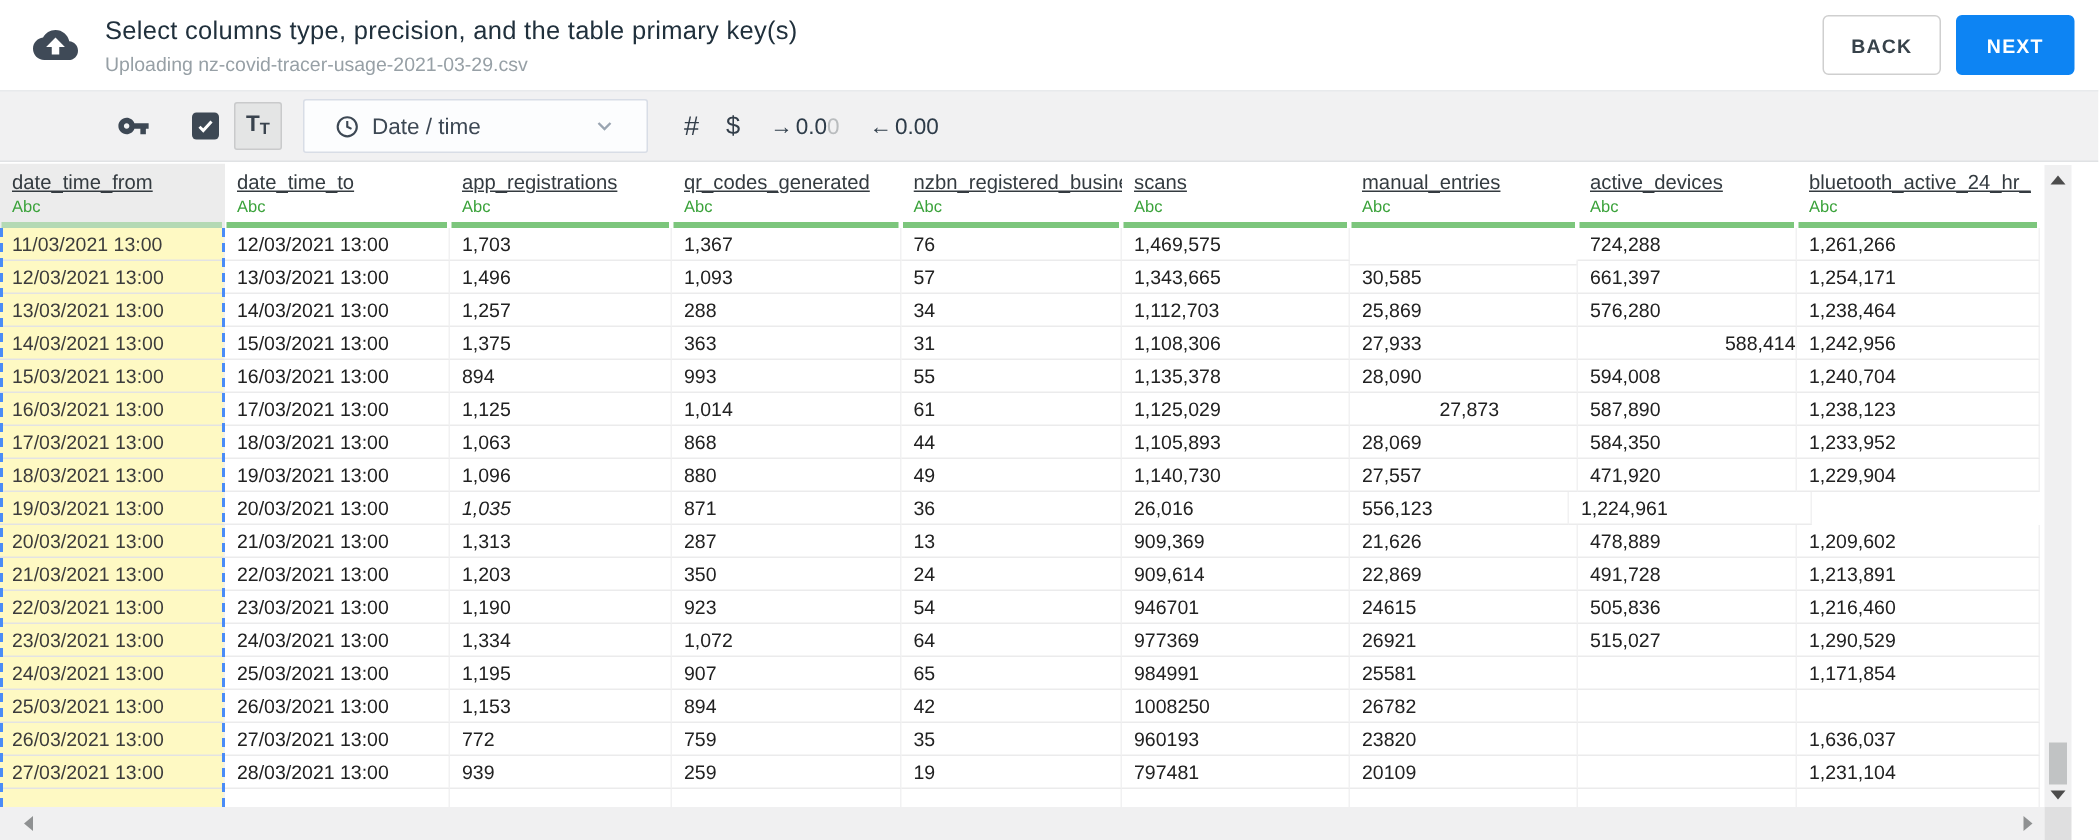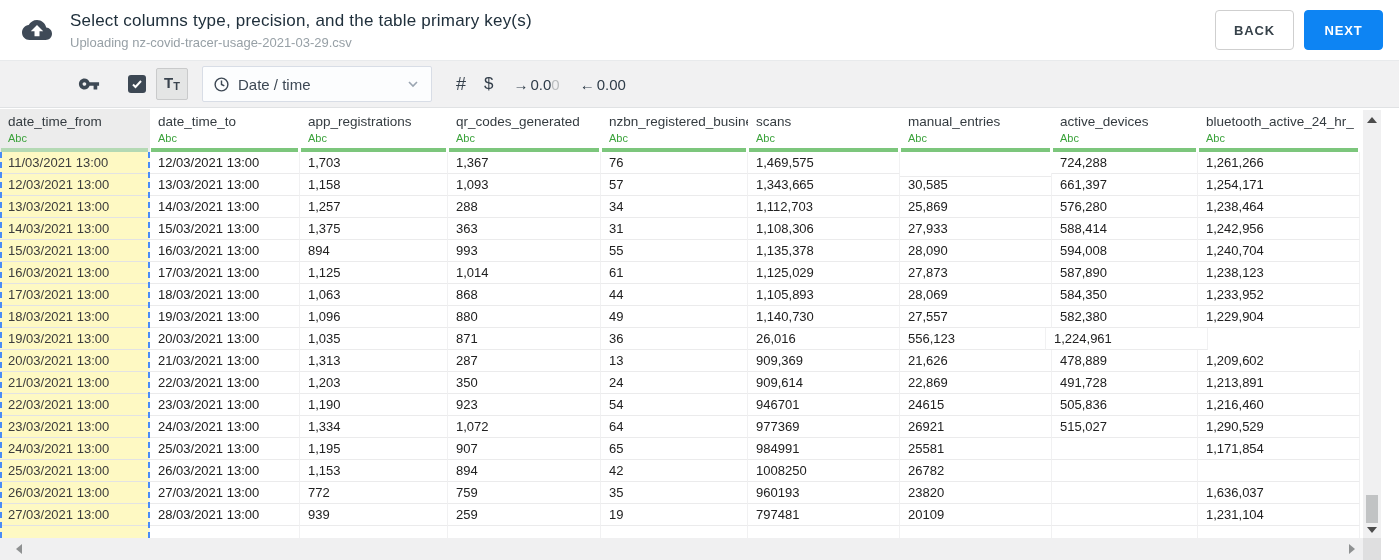--- a/index.html
+++ b/index.html
@@ -24,38 +24,38 @@
              display:flex; align-items:center; }
   .keyicon { margin-left:78px; width:22px; height:22px; display:flex; align-items:center; cursor:pointer; }
   .checkbox { margin-left:28px; width:18px; height:18px; background:#3d4854; border-radius:3px;
               display:flex; align-items:center; justify-content:center; cursor:pointer; }
   .ttbtn { margin-left:10px; width:32px; height:32px; background:#e4e5e5; border:1px solid #c9cacb;
            border-radius:2px; color:#39434e; cursor:pointer; display:flex; align-items:flex-start;
            justify-content:center; padding-top:6px; font-family:"Liberation Sans",sans-serif; }
   .ttbtn .t1 { font-size:15px; font-weight:bold; line-height:16px; }
   .ttbtn .t2 { font-size:11px; font-weight:bold; line-height:16px; margin-top:3px; }
   .select { margin-left:14px; width:230px; height:36px; background:#fcfdfe; border:1px solid #d8dde6;
-            border-radius:2px; display:flex; align-items:center; padding:0 10px; cursor:pointer; }
+            border-radius:2px; display:flex; align-items:center; padding:0 20px; cursor:pointer; }
   .select .selval { flex:1; font-size:15px; color:#3d4854; margin-left:8px; }
   .toolbtn { background:none; border:none; cursor:pointer; font-family:"Liberation Sans",sans-serif;
              color:#333e4a; }
   .hash { margin-left:24px; font-size:18px; }
   .dollar { margin-left:18px; font-size:17px; }
   .prec { margin-left:20px; font-size:15px; color:#2e3c49; }
   .prec .arrow { margin-right:2px; }
   .prec .faded { color:#b9bcbe; }
 
   
   .grid { position:absolute; top:109px; left:0; width:1360px; bottom:22px; overflow:hidden; background:#fff; }
   .thead { display:flex; height:43px; }
   .th { position:relative; height:43px; padding:5px 0 0 8px; cursor:pointer; }
   .th::after { content:""; position:absolute; left:1px; right:2px; bottom:0; height:4px; background:#7cc67c; }
   .th.sel { background:#ececec; }
   .th.sel::after { background:#b4d9b4; }
-  .cname { display:block; font-size:13.5px; color:#343b40; white-space:nowrap; overflow:hidden; }
+  .cname { display:block; font-size:13.5px; color:#343b40; white-space:nowrap; overflow:hidden;text-decoration:underline; }
   .ctype { display:block; font-size:11px; color:#3aa23a; margin-top:3px; }
   .tr { display:flex; height:22px; }
   .td { padding:3px 0 0 8px; font-size:13px; color:#212121; line-height:16px;
         border-right:1px solid #f1f1f2; border-bottom:1px solid #ebebec;
         white-space:nowrap; overflow:hidden; cursor:pointer; }
   .td.sel { background:#fef9c3; border-bottom-color:#e3e3e3; color:#3c3c3c; }
   .sel-outline { position:absolute; left:0; top:43px; width:150px; bottom:0;
                  border-left:2px dashed #4a8cf7; border-right:2px dashed #4a8cf7; pointer-events:none; }
 
   
@@ -178,21 +178,21 @@
           <div class="td" style="width: 153px;">1,367</div>
           <div class="td" style="width: 147px;">76</div>
           <div class="td" style="width: 152px;">1,469,575</div>
           <div class="td" style="width: 152px; margin-top: 21px;">33,398</div>
           <div class="td" style="width: 146px;">724,288</div>
           <div class="td" style="width: 162px;">1,261,266</div>
         </div>
         <div class="tr">
           <div class="td sel" style="width: 150px;">12/03/2021 13:00</div>
           <div class="td" style="width: 150px;">13/03/2021 13:00</div>
-          <div class="td" style="width: 148px;">1,158</div>
+          <div class="td" style="width: 148px;">1,496</div>
           <div class="td" style="width: 153px;">1,093</div>
           <div class="td" style="width: 147px;">57</div>
           <div class="td" style="width: 152px;">1,343,665</div>
           <div class="td" style="width: 152px;">30,585</div>
           <div class="td" style="width: 146px;">661,397</div>
           <div class="td" style="width: 162px;">1,254,171</div>
         </div>
         <div class="tr">
           <div class="td sel" style="width: 150px;">13/03/2021 13:00</div>
           <div class="td" style="width: 150px;">14/03/2021 13:00</div>
@@ -205,42 +205,42 @@
           <div class="td" style="width: 162px;">1,238,464</div>
         </div>
         <div class="tr">
           <div class="td sel" style="width: 150px;">14/03/2021 13:00</div>
           <div class="td" style="width: 150px;">15/03/2021 13:00</div>
           <div class="td" style="width: 148px;">1,375</div>
           <div class="td" style="width: 153px;">363</div>
           <div class="td" style="width: 147px;">31</div>
           <div class="td" style="width: 152px;">1,108,306</div>
           <div class="td" style="width: 152px;">27,933</div>
-          <div class="td" style="width: 146px;">588,414</div>
+          <div class="td" style="width: 146px; text-align: right;">588,414</div>
           <div class="td" style="width: 162px;">1,242,956</div>
         </div>
         <div class="tr">
           <div class="td sel" style="width: 150px;">15/03/2021 13:00</div>
           <div class="td" style="width: 150px;">16/03/2021 13:00</div>
           <div class="td" style="width: 148px;">894</div>
           <div class="td" style="width: 153px;">993</div>
           <div class="td" style="width: 147px;">55</div>
           <div class="td" style="width: 152px;">1,135,378</div>
           <div class="td" style="width: 152px;">28,090</div>
           <div class="td" style="width: 146px;">594,008</div>
           <div class="td" style="width: 162px;">1,240,704</div>
         </div>
         <div class="tr">
           <div class="td sel" style="width: 150px;">16/03/2021 13:00</div>
           <div class="td" style="width: 150px;">17/03/2021 13:00</div>
           <div class="td" style="width: 148px;">1,125</div>
           <div class="td" style="width: 153px;">1,014</div>
           <div class="td" style="width: 147px;">61</div>
           <div class="td" style="width: 152px;">1,125,029</div>
-          <div class="td" style="width: 152px;">27,873</div>
+          <div class="td" style="width: 152px; text-align: center;">27,873</div>
           <div class="td" style="width: 146px;">587,890</div>
           <div class="td" style="width: 162px;">1,238,123</div>
         </div>
         <div class="tr">
           <div class="td sel" style="width: 150px;">17/03/2021 13:00</div>
           <div class="td" style="width: 150px;">18/03/2021 13:00</div>
           <div class="td" style="width: 148px;">1,063</div>
           <div class="td" style="width: 153px;">868</div>
           <div class="td" style="width: 147px;">44</div>
           <div class="td" style="width: 152px;">1,105,893</div>
@@ -249,27 +249,27 @@
           <div class="td" style="width: 162px;">1,233,952</div>
         </div>
         <div class="tr">
           <div class="td sel" style="width: 150px;">18/03/2021 13:00</div>
           <div class="td" style="width: 150px;">19/03/2021 13:00</div>
           <div class="td" style="width: 148px;">1,096</div>
           <div class="td" style="width: 153px;">880</div>
           <div class="td" style="width: 147px;">49</div>
           <div class="td" style="width: 152px;">1,140,730</div>
           <div class="td" style="width: 152px;">27,557</div>
-          <div class="td" style="width: 146px;">582,380</div>
+          <div class="td" style="width: 146px;">471,920</div>
           <div class="td" style="width: 162px;">1,229,904</div>
         </div>
         <div class="tr">
           <div class="td sel" style="width: 150px;">19/03/2021 13:00</div>
           <div class="td" style="width: 150px;">20/03/2021 13:00</div>
-          <div class="td" style="width: 148px;">1,035</div>
+          <div class="td" style="width: 148px; font-style: italic;">1,035</div>
           <div class="td" style="width: 153px;">871</div>
           <div class="td" style="width: 147px;">36</div>
           <div class="td" style="width: 152px;">26,016</div>
           <div class="td" style="width: 146px;">556,123</div>
           <div class="td" style="width: 162px;">1,224,961</div>
         </div>
         <div class="tr">
           <div class="td sel" style="width: 150px;">20/03/2021 13:00</div>
           <div class="td" style="width: 150px;">21/03/2021 13:00</div>
           <div class="td" style="width: 148px;">1,313</div>

